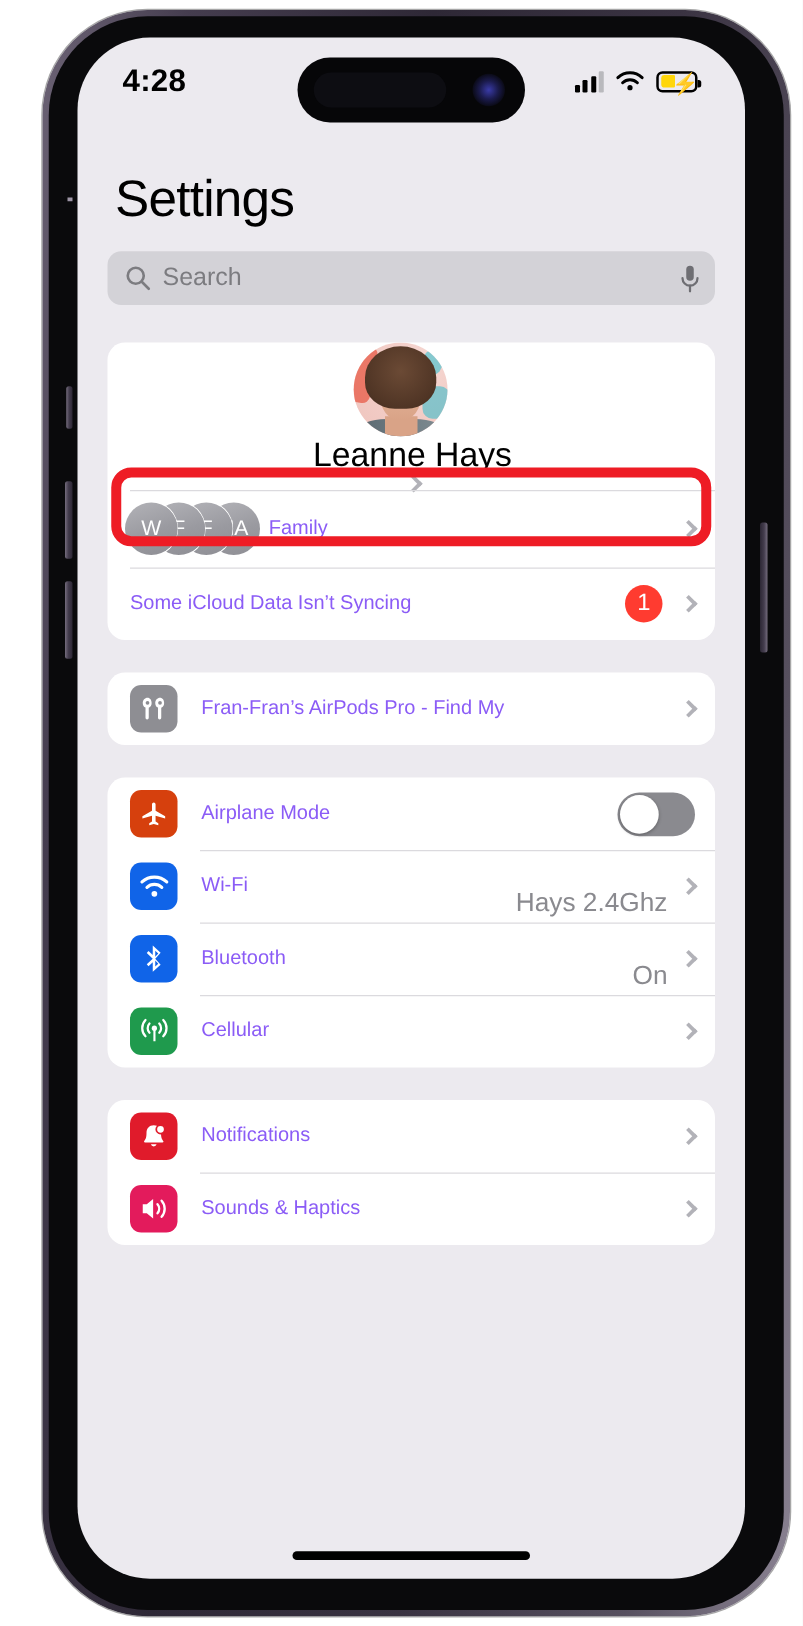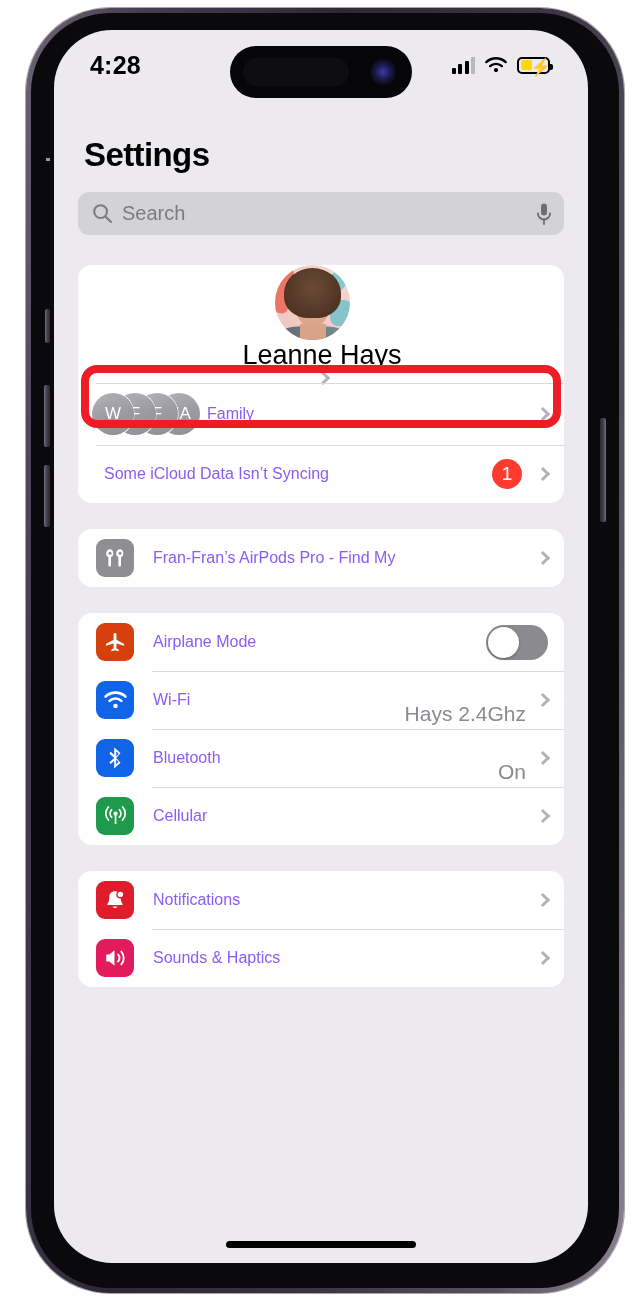--- a/index.html
+++ b/index.html
@@ -6,21 +6,21 @@
   html, body {
     width: 642px; height: 1301px;
     background: #ffffff;
     font-family: "Liberation Sans", sans-serif;
     overflow: hidden;
   }
 
   
   #phone-frame {
     position: absolute;
-    left: 26px; top: 8px;
+    left: 34px; top: 8px;
     width: 598px; height: 1285px;
     border-radius: 84px;
     background: linear-gradient(100deg, #6d6476 0%, #453d4f 14%, #2e2836 38%, #3a3342 62%, #57505f 84%, #8c8494 100%);
     box-shadow: 0 0 0 1px rgba(0,0,0,.35);
   }
   #phone-bezel {
     position: absolute;
     left: 5px; top: 5px; right: 5px; bottom: 5px;
     border-radius: 79px;
     background: #0a0a0c;
@@ -71,21 +71,21 @@
 
   .battery-shell { position: relative; width: 33px; height: 17px; border: 2px solid #000; border-radius: 5px; }
   .battery-shell::after { content:''; position:absolute; right:-5px; top: 5px; width: 3px; height: 6px;
                           background:#000; border-radius: 0 2px 2px 0; }
   .battery-fill { position:absolute; left:1.5px; top:1.5px; bottom:1.5px; width: 11px; background:#ffd60a; border-radius: 2.5px 1px 1px 2.5px; }
   .battery-bolt { position:absolute; left: 11px; top: -1px; font-size: 17px; line-height: 19px; color:#000; }
 
   
   #content { position: absolute; left: 0; top: 62px; width: 534px; height: 1171px; }
 
-  #page-title { font-size: 33px; font-weight: bold; color: #000; padding: 44px 8px 0 30px; letter-spacing: -.6px; }
+  #page-title { font-size: 41px; font-weight: normal; color: #000; padding: 44px 8px 0 30px; letter-spacing: -.6px; }
 
   #search-bar {
     margin: 18px 24px 0 24px; height: 43px; background: #d3d2d7; border-radius: 11px;
     display: flex; align-items: center; padding: 0 12px 0 14px;
   }
   #search-placeholder { font-size: 20px; color: #7c7c80; margin-left: 9px; flex: 1; }
 
   .group { margin: 26px 24px 0 24px; background: #fff; border-radius: 14px; overflow: hidden; }
   .group.first { margin-top: 30px; }
 
@@ -231,21 +231,21 @@
             <div class="fa" style="left:0px;z-index:4">W</div>
             <div class="fa" style="left:22px;z-index:3">F</div>
             <div class="fa" style="left:44px;z-index:2">F</div>
             <div class="fa" style="left:66px;z-index:1">HA</div>
           </div>
           <div class="row-label">Family</div>
           <div class="chev"></div>
         </div>
 
         <div class="row">
-          <div class="row-label" style="margin-left:8px">Some iCloud Data Isn’t Syncing</div>
+          <div class="row-label" style="margin-left:0">Some iCloud Data Isn’t Syncing</div>
           <div class="badge">1</div>
           <div class="chev"></div>
         </div>
 
         <div id="family-highlight"></div>
       </div>
 
       <div class="group">
         <div class="row">
           <div class="app-icon" style="background:#8e8e93">

